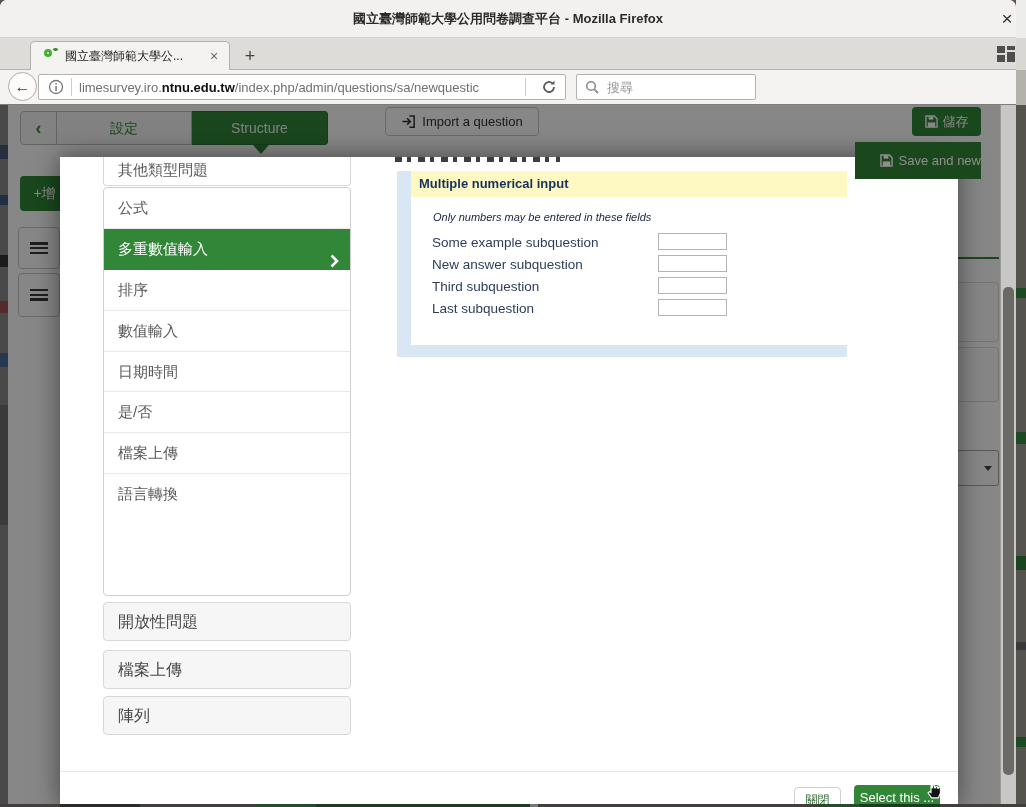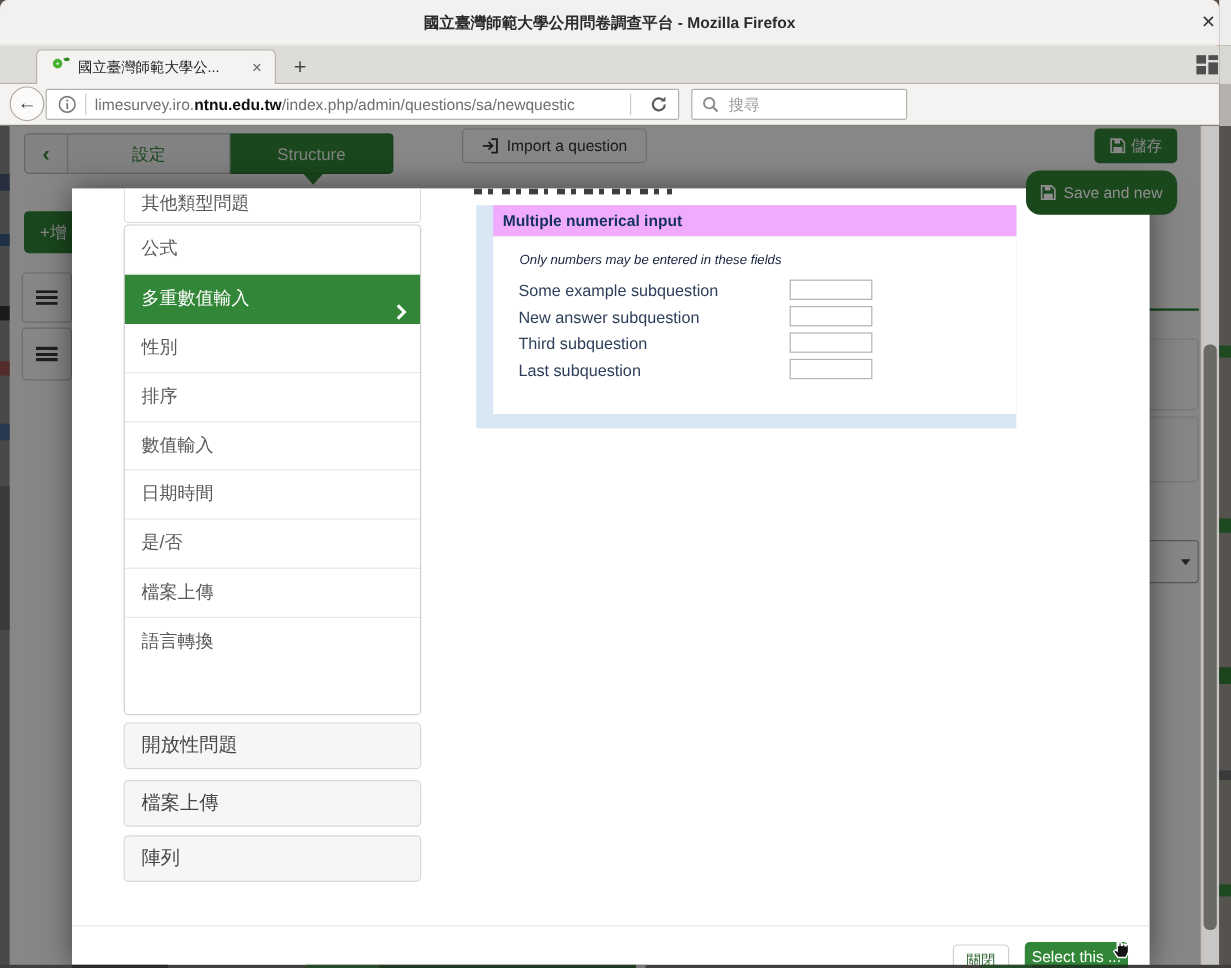--- a/index.html
+++ b/index.html
@@ -62,35 +62,35 @@
   .save-btn{left:912px;top:2px;width:69px;height:29px;background:#328637;border-radius:4px;color:#fff;font-size:13px;display:flex;align-items:center;justify-content:center;gap:5px;}
   .add-btn{left:20px;top:71px;width:49px;height:35px;background:#328637;border-radius:4px;color:#fff;font-size:14px;text-align:center;line-height:35px;}
   .drag-box{left:18px;width:42px;background:#fff;border:1px solid #c9c9c9;border-radius:4px;display:flex;align-items:center;justify-content:center;}
   .bars{width:18px;height:12px;background:linear-gradient(#3a3a3a 0 2.5px,transparent 2.5px 4.75px,#3a3a3a 4.75px 7.25px,transparent 7.25px 9.5px,#3a3a3a 9.5px 12px);}
   .green-line{left:955px;top:152px;width:44px;height:2px;background:#328637;}
   .faint-panel{left:952px;width:47px;border:1px solid #dedede;border-radius:4px;background:#fdfdfd;}
   .bg-select{left:944px;top:345px;width:55px;height:36px;background:#fff;border:1px solid #a9a9a9;border-radius:3px;}
   .bg-select:after{content:"";position:absolute;right:6px;top:15px;border-left:4px solid transparent;border-right:4px solid transparent;border-top:5px solid #444;}
 
   
-  .save-new-btn{left:855px;top:37px;width:126px;height:37px;background:#1b471d;border-radius:12px;color:#8f8f8f;font-size:13px;display:flex;align-items:center;justify-content:center;gap:6px;z-index:35;}
+  .save-new-btn{left:855px;top:37px;width:126px;height:37px;background:#1b471d;border-radius:0;color:#8f8f8f;font-size:13px;display:flex;align-items:center;justify-content:flex-end;gap:6px;z-index:35;}
 
   
   .modal{left:60px;top:52px;width:898px;height:650px;background:#fff;box-shadow:0 0 24px rgba(0,0,0,.5);z-index:30;overflow:hidden;}
   .clip-frag{left:335px;top:0;width:165px;height:5px;background:repeating-linear-gradient(90deg,#1c1c1c 0 7px,transparent 7px 12px,#1c1c1c 12px 16px,transparent 16px 23px);opacity:.85;}
   .qt-other{left:43px;top:0;width:248px;height:29px;background:#fff;border:1px solid #d8d8d8;border-top:none;border-radius:0 0 4px 4px;font-size:15px;color:#595959;line-height:26px;padding-left:14px;}
   .qt-list{left:43px;top:30px;width:248px;height:409px;background:#fff;border:1px solid #cfcfcf;border-radius:4px;overflow:hidden;}
   .qt-item{height:40.9px;line-height:40.9px;padding-left:14px;font-size:15px;color:#595959;border-bottom:1px solid #e9e9e9;position:relative;}
   .qt-item:last-child{border-bottom:none;}
   .qt-item.sel{background:#328637;color:#fff;border-bottom:none;margin:0 -1px;padding-left:15px;}
   .qt-chev{position:absolute;right:12px;top:14px;}
   .qt-group{left:43px;width:248px;height:39px;background:#f6f6f6;border:1px solid #d8d8d8;border-radius:4px;font-size:16px;color:#474747;line-height:37px;padding-left:14px;}
 
   .preview{left:337px;top:14px;width:450px;height:186px;background:#d9e6f4;padding-left:14px;padding-bottom:12px;}
-  .pv-header{height:26px;background:#f0abfc;font-size:13px;font-weight:bold;color:#16325c;line-height:26px;padding-left:8px;}
+  .pv-header{height:26px;background:#fef9c3;font-size:13px;font-weight:bold;color:#16325c;line-height:26px;padding-left:8px;}
   .pv-body{height:148px;background:#fff;position:relative;}
   .pv-help{position:absolute;left:22px;top:14px;font-size:11px;font-style:italic;color:#15213d;}
   .pv-row{position:absolute;left:21px;width:400px;height:18px;display:flex;align-items:center;}
   .pv-label{font-size:13.5px;color:#2c3e5a;width:200px;}
   .pv-input{position:absolute;left:226px;top:0;width:69px;height:17px;border:1px solid #b3b3b3;background:#fff;}
 
   .modal-divider{left:0;top:614px;width:898px;height:1px;background:#e6e6e6;}
   .close-btn{left:734px;top:630px;width:47px;height:26px;background:#fff;border:1px solid #cfcfcf;border-radius:4px;font-size:12px;color:#2f6632;text-align:center;line-height:24px;}
   .select-btn{left:794px;top:628px;width:86px;height:26px;background:#328637;border-radius:4px;font-size:13px;color:#fff;text-align:center;line-height:26px;overflow:hidden;white-space:nowrap;}
   .cursor-hand{left:864px;top:623px;z-index:40;}
@@ -278,21 +278,20 @@
 
         <div class="abs qt-other">其他類型問題</div>
 
         <div class="abs qt-list">
           <div class="qt-item">公式</div>
           <div class="qt-item sel"><span>多重數值輸入</span>
             <span class="qt-chev"><svg width="9" height="14" viewBox="0 0 9 14">
                   <path d="M1.5 1.5 L7 7 L1.5 12.5" fill="none" stroke="#fff" stroke-width="2.6"></path>
                 </svg></span>
           </div>
-          <div class="qt-item">性別</div>
           <div class="qt-item">排序</div>
           <div class="qt-item">數值輸入</div>
           <div class="qt-item">日期時間</div>
           <div class="qt-item">是/否</div>
           <div class="qt-item">檔案上傳</div>
           <div class="qt-item">語言轉換</div>
         </div>
 
         <div class="abs qt-group" style="top:445px;">開放性問題</div>
         <div class="abs qt-group" style="top:493px;">檔案上傳</div>

